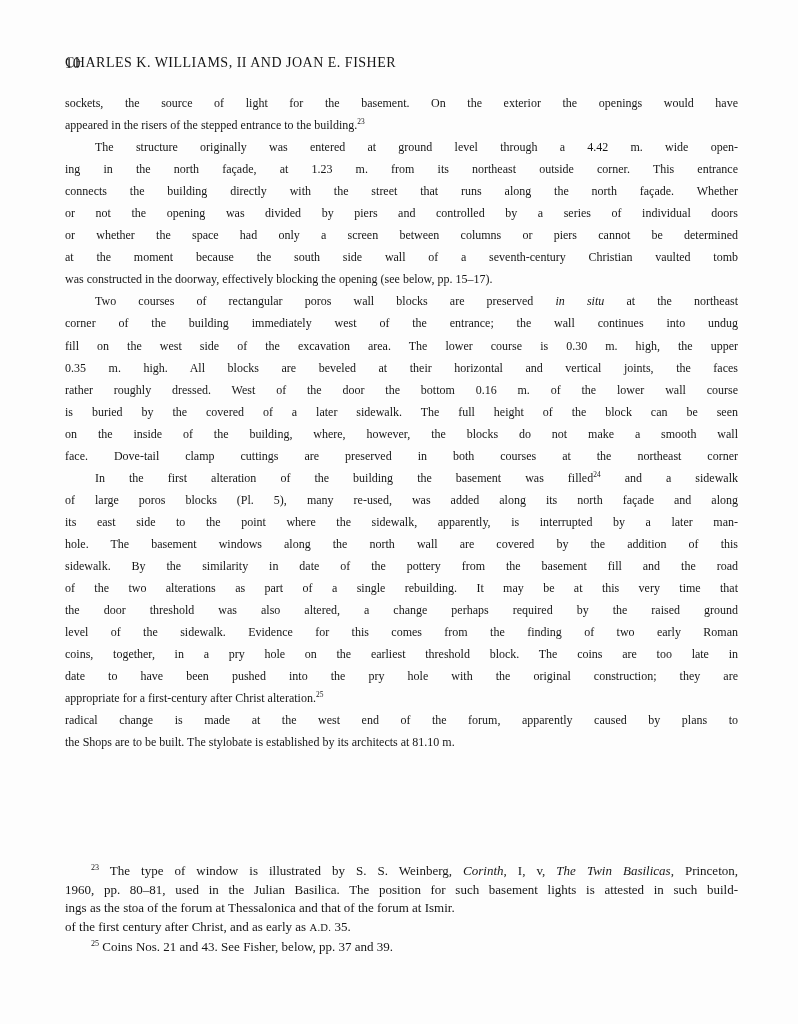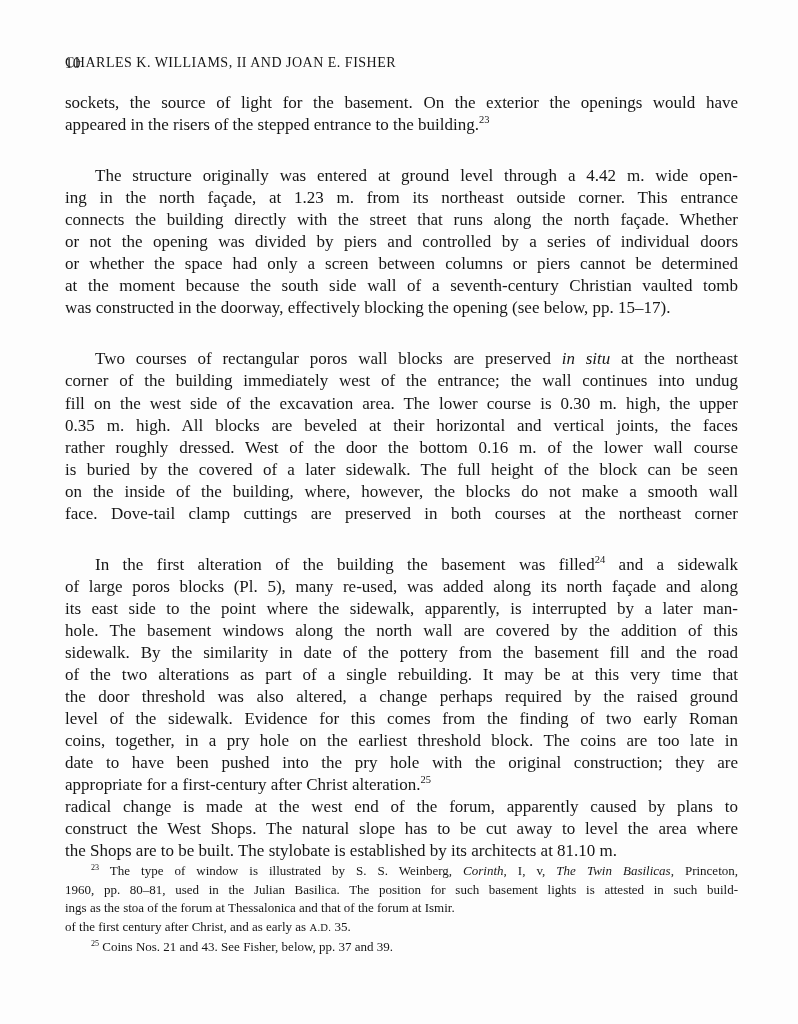--- a/index.html
+++ b/index.html
@@ -33,37 +33,37 @@
     font-size: 14px;
     line-height: 19px;
     letter-spacing: 0.5px;
     white-space: nowrap;
   }
   .body-text {
     position: absolute;
     top: 92px;
     left: 65px;
     width: 673px;
-    font-size: 17px;
+    font-size: 12px;
     line-height: 22.05px;
   }
   .footnotes {
     position: absolute;
     top: 862px;
     left: 65px;
     width: 673px;
     font-size: 13px;
     line-height: 18.7px;
   }
   .line {
     text-align: justify;
     text-align-last: justify;
   }
   .line.last { text-align-last: left; }
-  .body-text .line.indent { padding-left: 30px; margin-top: 29px; }
+  .body-text .line.indent { padding-left: 30px; }
   .footnotes .line.indent { padding-left: 26px; }
   .i { font-style: italic; }
   .sup {
     vertical-align: super;
     font-size: 0.62em;
     line-height: 0;
   }
   .sc {
     font-size: 0.82em;
     letter-spacing: 0.3px;
@@ -108,21 +108,20 @@
         <div class="line"><span>sidewalk.  By the similarity in date of the pottery from the basement fill and the road</span></div>
         <div class="line"><span>of the two alterations as part of a single rebuilding.  It may be at this very time that</span></div>
         <div class="line"><span>the door threshold was also altered, a change perhaps required by the raised ground</span></div>
         <div class="line"><span>level of the sidewalk.  Evidence for this comes from the finding of two early Roman</span></div>
         <div class="line"><span>coins, together, in a pry hole on the earliest threshold block.  The coins are too late in</span></div>
         <div class="line"><span>date to have been pushed into the pry hole with the original construction; they are</span></div>
         <div class="line last"><span>appropriate for a first-century after Christ alteration.</span><span class="sup">25</span></div>
       </div>
       <div class="para">
         <div class="line"><span>radical change is made at the west end of the forum, apparently caused by plans to</span></div>
-        <div class="line"><span>construct the West Shops.  The natural slope has to be cut away to level the area where</span></div>
         <div class="line last"><span>the Shops are to be built.  The stylobate is established by its architects at 81.10 m.</span></div>
       </div>
     </div>
 
   <div class="footnotes">
       <div class="para">
         <div class="line indent"><span class="sup">23</span><span> The type of window is illustrated by S. S. Weinberg, </span><span class="i">Corinth</span><span>, I, v, </span><span class="i">The Twin Basilicas</span><span>, Princeton,</span></div>
         <div class="line"><span>1960, pp. 80–81, used in the Julian Basilica.  The position for such basement lights is attested in such build-</span></div>
         <div class="line last"><span>ings as the stoa of the forum at Thessalonica and that of the forum at Ismir.</span></div>
       </div>

